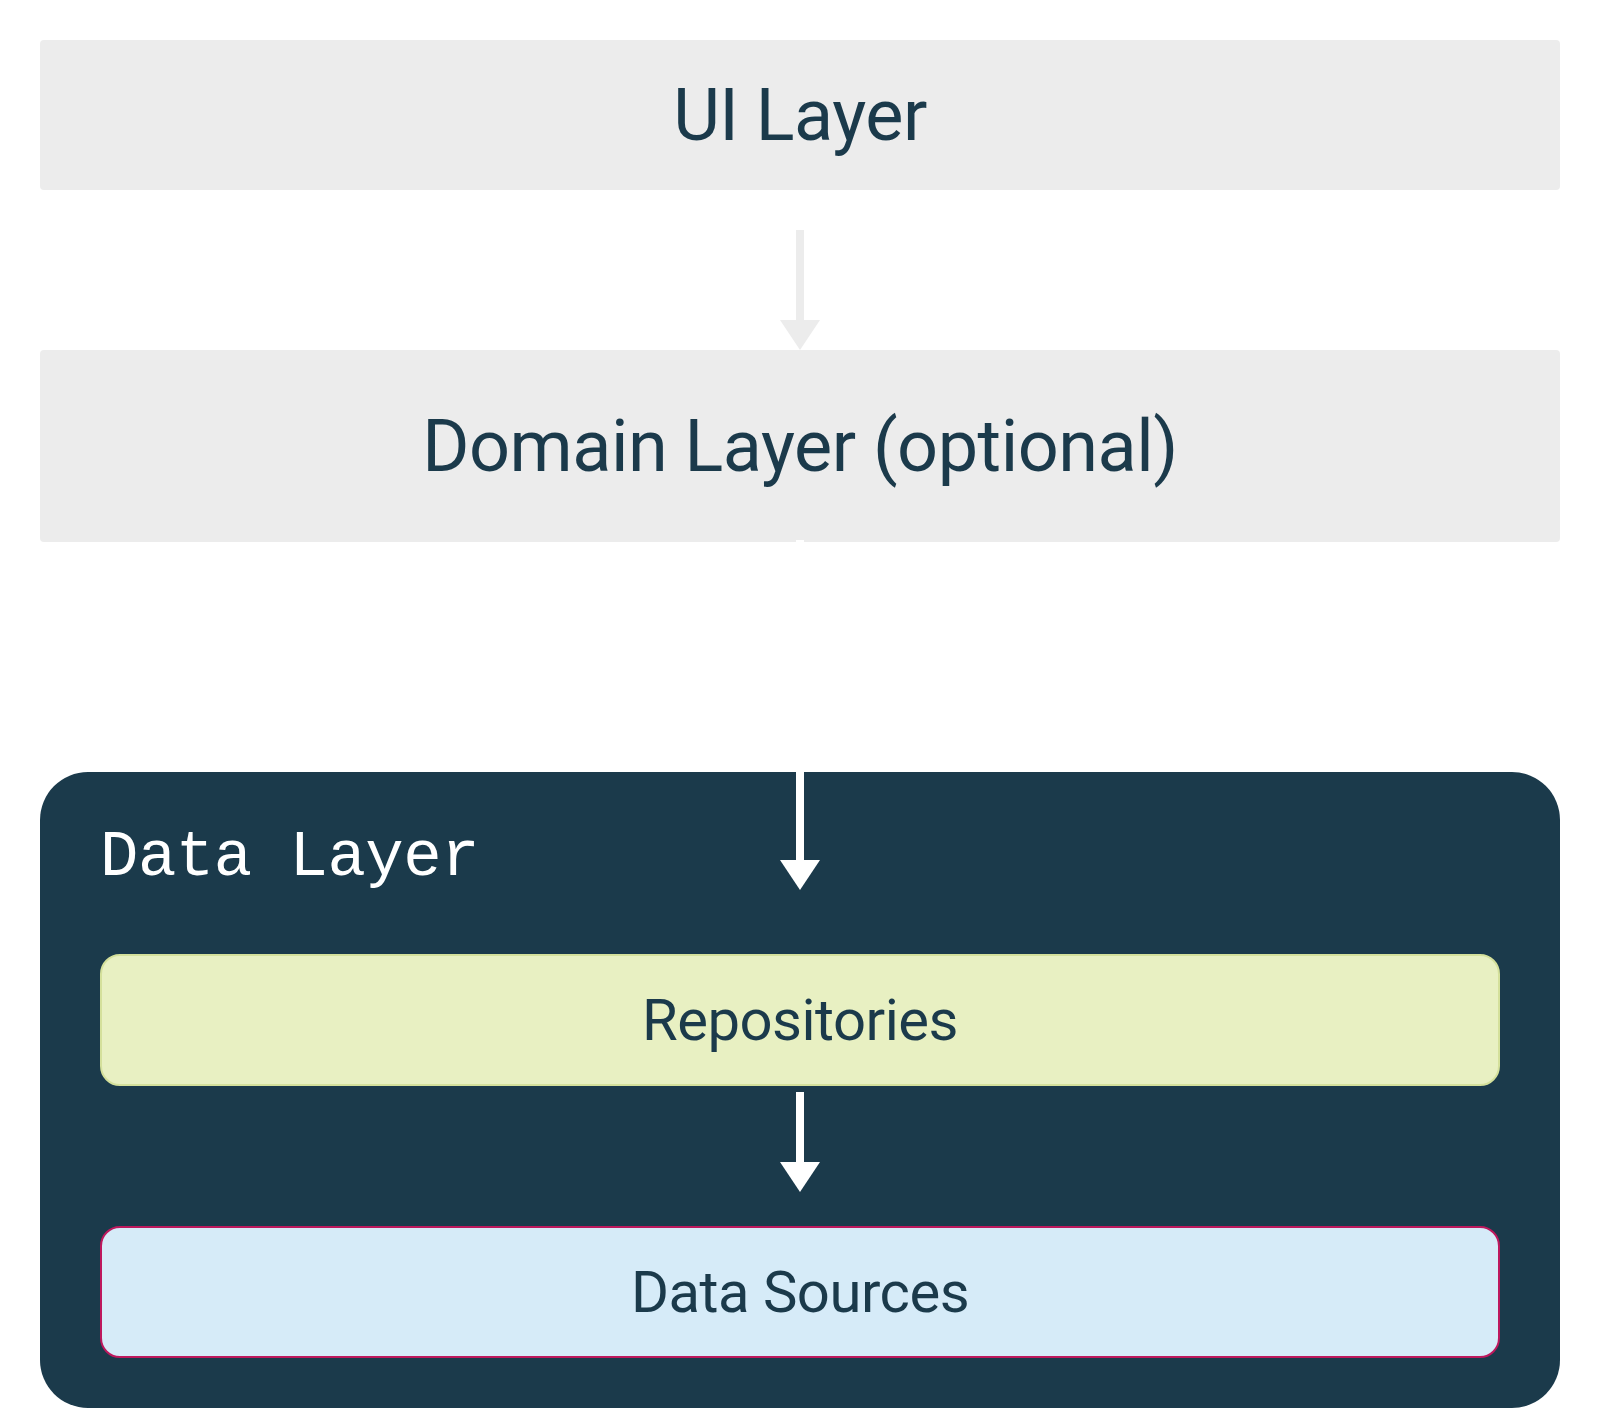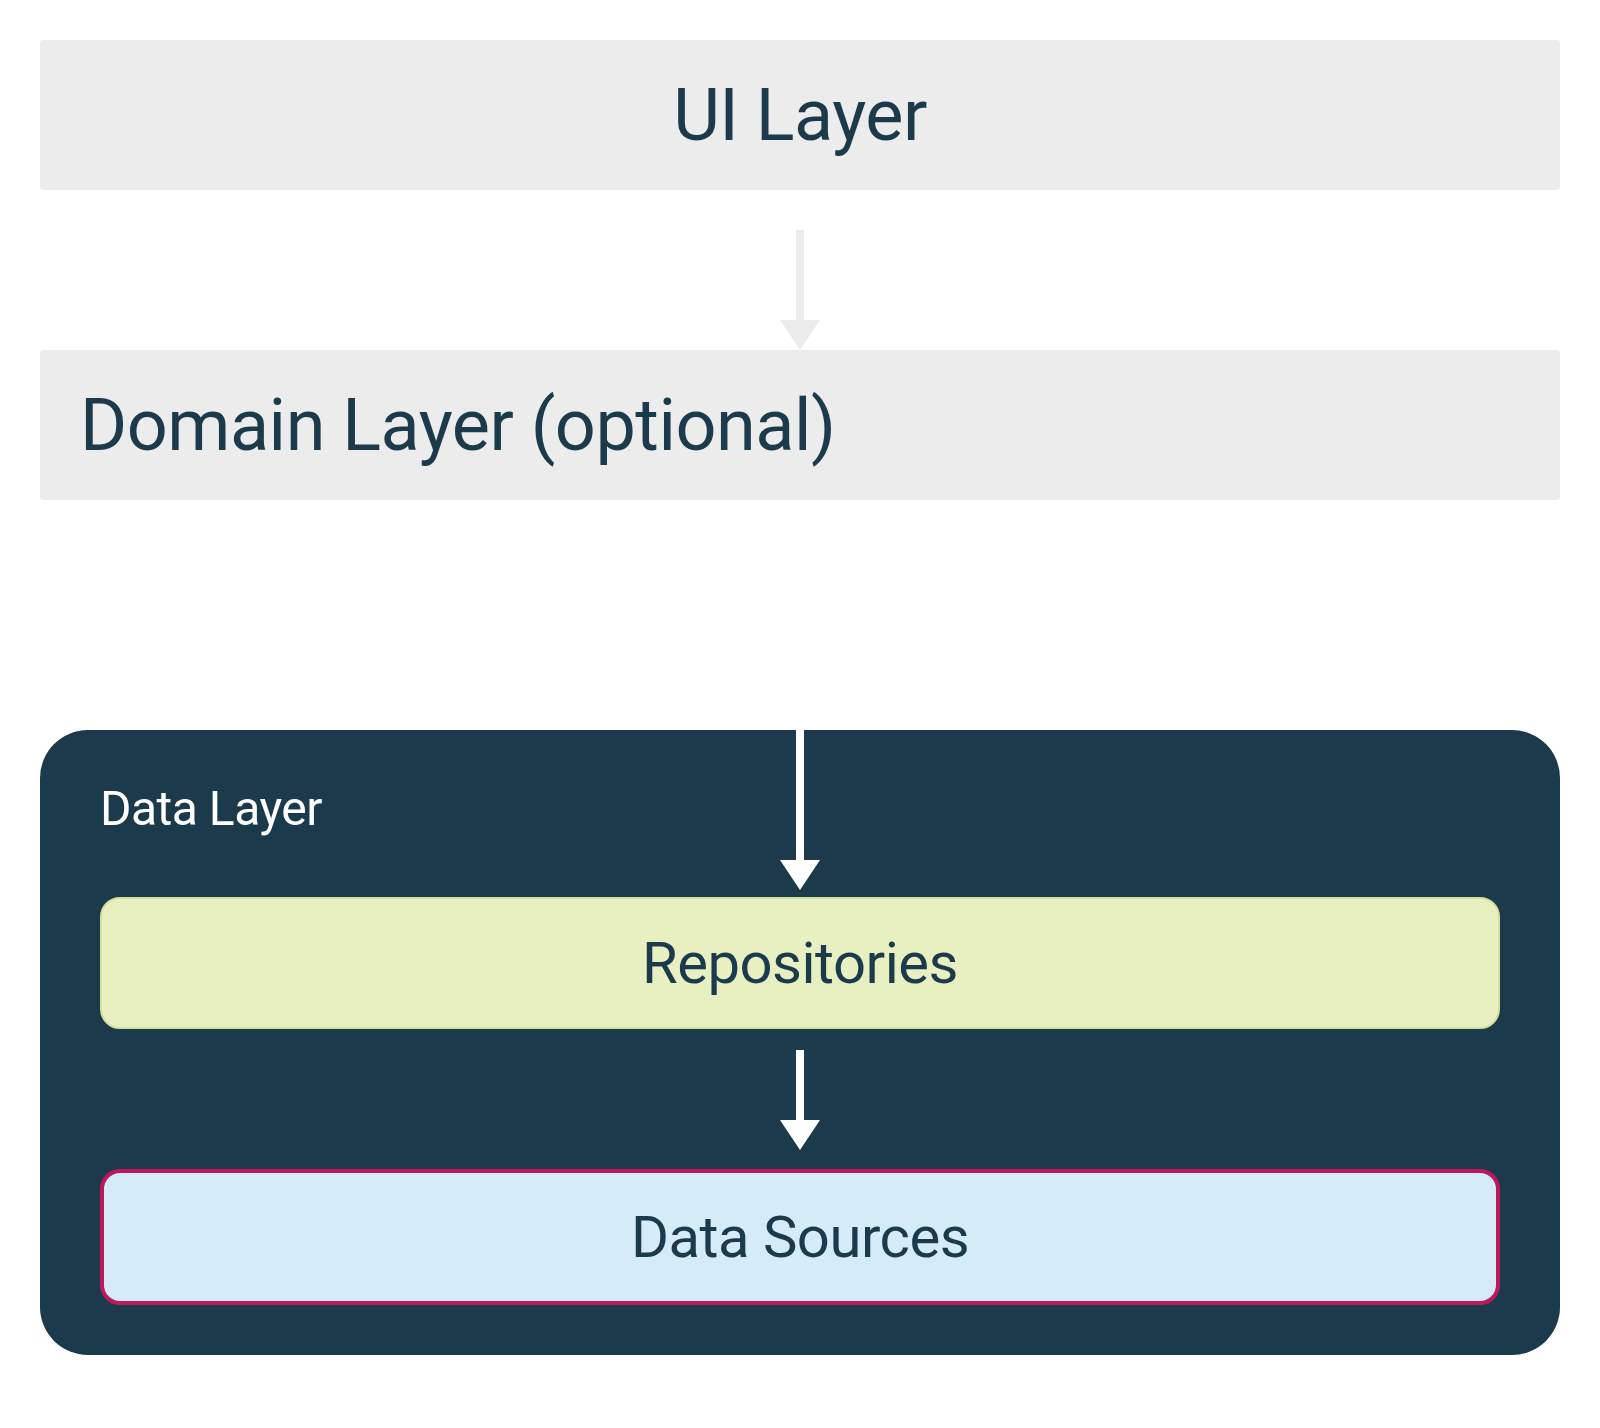--- a/index.html
+++ b/index.html
@@ -32,58 +32,59 @@
     }
     .ui-layer {
       width: 1520px;
       height: 150px;
       display: flex;
       align-items: center;
       justify-content: center;
     }
     .domain-layer {
       width: 1520px;
-      height: 150px;
+      height: 192px;
       display: flex;
       align-items: center;
-      justify-content: flex-start;
+      justify-content: center;
       margin-top: 160px;
     }
     .data-layer-container {
       width: 1520px;
       background: #1b3a4b;
       border-radius: 48px;
       padding: 50px 60px 50px 60px;
       margin-top: 230px;
       position: relative;
     }
     .data-layer-title {
       color: #ffffff;
-      font-size: 48px;
+      font-size: 64px;
       font-weight: 400;
       text-align: left;
       margin-bottom: 60px;
       letter-spacing: -0.5px;
+      font-family: Liberation Mono, monospace;
     }
     .inner-box {
       border-radius: 20px;
       text-align: center;
       padding: 30px;
       font-size: 58px;
       font-weight: 400;
       color: #1b3a4b;
       letter-spacing: -0.5px;
     }
     .repositories-box {
       background: #e8f0c2;
       border: 2px solid #d4e09b;
     }
     .data-sources-box {
       background: #d6ebf8;
-      border: 4px solid #be185d;
+      border: 2px solid #be185d;
       margin-top: 140px;
     }
     .arrow-container {
       position: absolute;
       left: 50%;
       transform: translateX(-50%);
       display: flex;
       flex-direction: column;
       align-items: center;
     }

